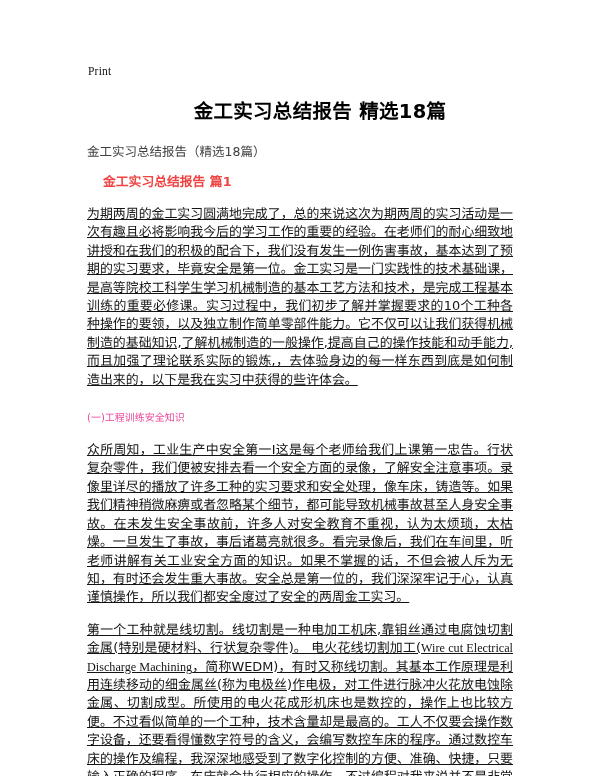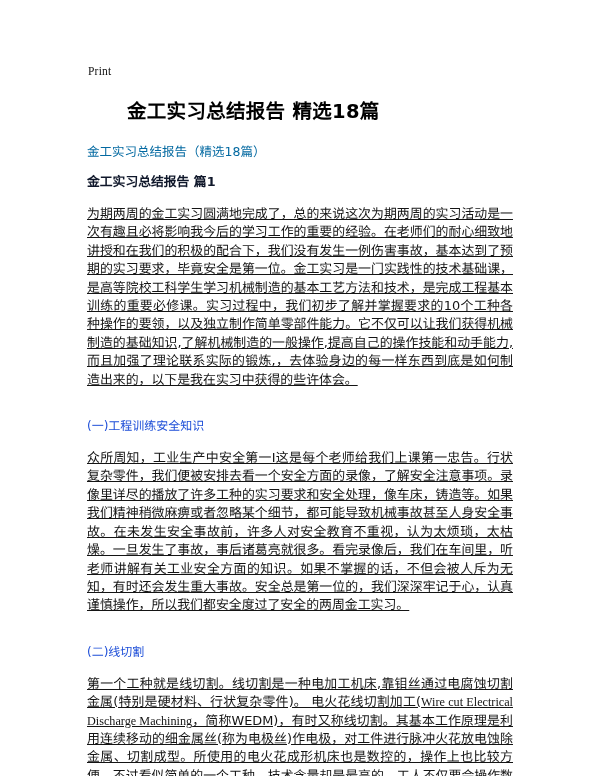--- a/index.html
+++ b/index.html
@@ -46,54 +46,55 @@
     text-decoration: none;
   }
 
   
   .doc-title {
     font-family: "DejaVu Sans", "Liberation Sans", sans-serif;
     font-size: 19.5px;
     font-weight: 700;
     line-height: 26px;
     color: #000000;
+    text-align: center;
     margin: 20px 0 0 0;
     padding: 0 0 0 40px;
     letter-spacing: 0.3px;
     white-space: nowrap;
   }
 
   
   .doc-subtitle {
     font-family: "DejaVu Sans", "Liberation Sans", sans-serif;
     font-size: 12.5px;
     font-weight: 400;
     line-height: 18px;
-    color: #0369a1;
+    color: #404040;
     margin: 18px 0 0 0;
   }
 
   
   .section-heading {
     font-family: "DejaVu Sans", "Liberation Sans", sans-serif;
     font-size: 12.8px;
     font-weight: 700;
     line-height: 18px;
-    color: #0f172a;
-    margin: 12px 0 0 0;
+    color: #ef4444;
+    margin: 12px 0 0 16px;
   }
 
   
   .subsection-heading {
     font-family: "DejaVu Sans", "Liberation Sans", sans-serif;
-    font-size: 12px;
+    font-size: 10px;
     font-weight: 400;
     line-height: 18px;
-    color: #1d4ed8;
-    margin: 28px 0 0 0;
+    color: #ec4899;
+    margin: 20px 0 0 0;
   }
 
   
   .body-para {
     font-family: "DejaVu Sans", "Liberation Sans", sans-serif;
     font-size: 12.9px;
     font-weight: 400;
     line-height: 18.4px;
     color: #141414;
     margin: 14px 0 0 0;
@@ -122,18 +123,17 @@
     <p class="doc-subtitle">金工实习总结报告（精选18篇）</p>
 
     <h2 class="section-heading">金工实习总结报告 篇1</h2>
 
     <p class="body-para">为期两周的金工实习圆满地完成了，总的来说这次为期两周的实习活动是一次有趣且必将影响我今后的学习工作的重要的经验。在老师们的耐心细致地讲授和在我们的积极的配合下，我们没有发生一例伤害事故，基本达到了预期的实习要求，毕竟安全是第一位。金工实习是一门实践性的技术基础课，是高等院校工科学生学习机械制造的基本工艺方法和技术，是完成工程基本训练的重要必修课。实习过程中，我们初步了解并掌握要求的10个工种各种操作的要领，以及独立制作简单零部件能力。它不仅可以让我们获得机械制造的基础知识,了解机械制造的一般操作,提高自己的操作技能和动手能力,而且加强了理论联系实际的锻炼,，去体验身边的每一样东西到底是如何制造出来的，以下是我在实习中获得的些许体会。</p>
 
     <h3 class="subsection-heading">(一)工程训练安全知识</h3>
 
     <p class="body-para">众所周知，工业生产中安全第一I这是每个老师给我们上课第一忠告。行状复杂零件，我们便被安排去看一个安全方面的录像，了解安全注意事项。录像里详尽的播放了许多工种的实习要求和安全处理，像车床，铸造等。如果我们精神稍微麻痹或者忽略某个细节，都可能导致机械事故甚至人身安全事故。在未发生安全事故前，许多人对安全教育不重视，认为太烦琐，太枯燥。一旦发生了事故，事后诸葛亮就很多。看完录像后，我们在车间里，听老师讲解有关工业安全方面的知识。如果不掌握的话，不但会被人斥为无知，有时还会发生重大事故。安全总是第一位的，我们深深牢记于心，认真谨慎操作，所以我们都安全度过了安全的两周金工实习。</p>
 
-    <h3 class="subsection-heading">(二)线切割</h3>
 
     <p class="body-para"><span>第一个工种就是线切割。线切割是一种电加工机床,靠钼丝通过电腐蚀切割金属(特别是硬材料、行状复杂零件)。 电火花线切割加工(</span><span class="latin">Wire cut Electrical  Discharge Machining</span><span>，简称WEDM)，有时又称线切割。其基本工作原理是利用连续移动的细金属丝(称为电极丝)作电极，对工件进行脉冲火花放电蚀除金属、切割成型。所使用的电火花成形机床也是数控的，操作上也比较方便。不过看似简单的一个工种，技术含量却是最高的。工人不仅要会操作数字设备，还要看得懂数字符号的含义，会编写数控车床的程序。通过数控车床的操作及编程，我深深地感受到了数字化控制的方便、准确、快捷，只要输入正确的程序，车床就会执行相应的操作。不过编程对我来说并不是非常的难，老师的编程指导也讲解得很详细明白。很快我就按老师的要求编译完成了切割尺寸要求深度和长度的螺纹的程序，并在计算机模拟数控车床程序里成功运行。</span></p>
 
   </div>
 </div>
 
 </body></html>

